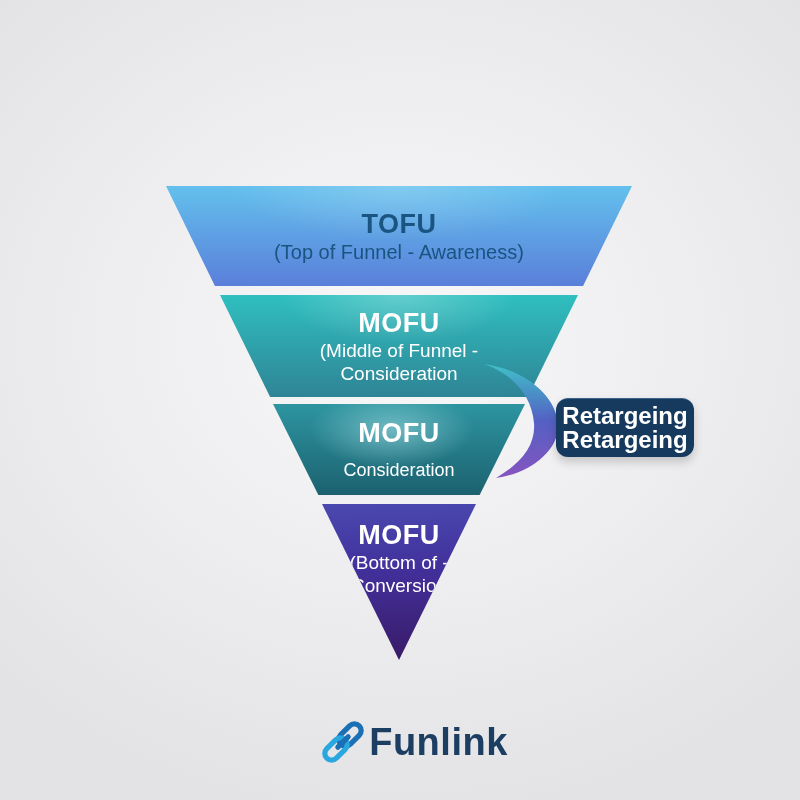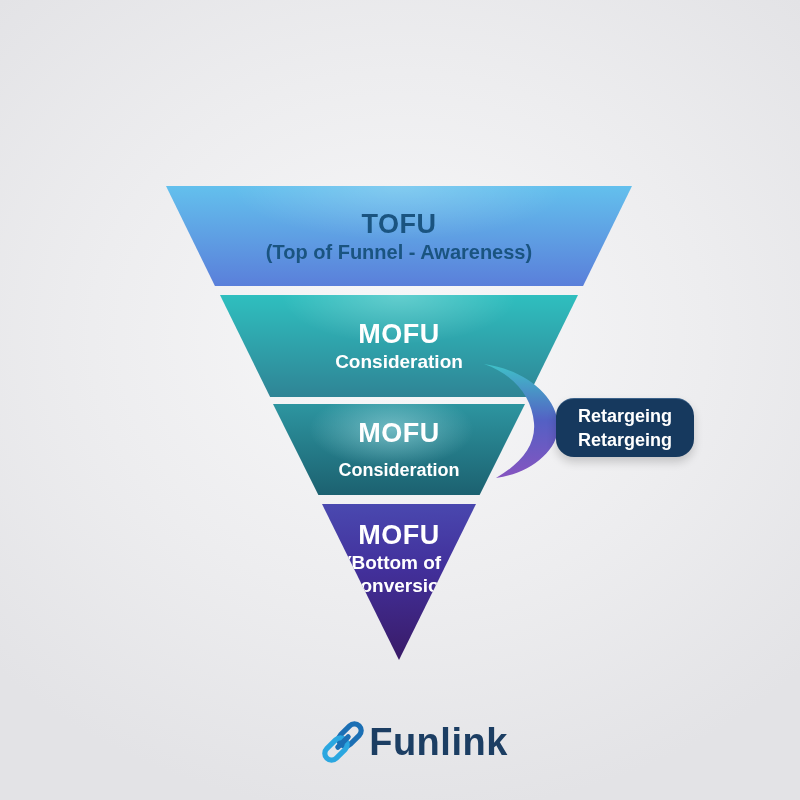--- a/index.html
+++ b/index.html
@@ -9,21 +9,21 @@
   }
   .canvas{
     position:relative;width:800px;height:800px;
     background: radial-gradient(ellipse 70% 60% at 50% 42%, #f8f8f9 0%, #ededef 55%, #e3e3e6 100%);
   }
   .seg{
     position:absolute;display:flex;flex-direction:column;align-items:center;
     justify-content:center;text-align:center;
   }
   .seg-title{font-weight:bold;font-size:27px;letter-spacing:0.5px;}
-  .seg-sub{font-weight:bold;font-size:20px;line-height:24px;white-space:nowrap;}
+  .seg-sub{font-weight:normal;font-size:20px;line-height:24px;white-space:nowrap;}
   .seg1{
     left:166px;top:186px;width:466px;height:100px;
     background:
       radial-gradient(ellipse 60% 90% at 50% 0%, rgba(255,255,255,0.20), rgba(255,255,255,0) 60%),
       linear-gradient(180deg,#63c0ed 0%, #5a7fda 100%);
     clip-path:polygon(0 0,100% 0,89.5% 100%,10.5% 100%);
     color:#1a5480;
   }
   .seg2{
     left:220px;top:295px;width:358px;height:102px;
@@ -47,44 +47,45 @@
     left:322px;top:504px;width:154px;height:156px;
     background:linear-gradient(178deg,#4a49b0 0%, #42309b 42%, #391a66 100%);
     clip-path:polygon(0 0,100% 0,50% 100%);
     justify-content:flex-start;padding-top:16px;box-sizing:border-box;
     color:#ffffff;
   }
   .seg4 .seg-sub{font-size:19px;line-height:23px;}
   .crescent-wrap{position:absolute;left:468px;top:356px;width:100px;height:130px;}
   .callout{
     position:absolute;left:556px;top:398px;width:138px;height:58px;
-    background:#16395e;border-radius:18px;
+    background:#16395e;border-radius:12px;
     border-top:1px solid rgba(130,175,220,0.35);
     box-shadow:0 5px 10px rgba(0,0,0,0.18);
     display:flex;flex-direction:column;align-items:center;justify-content:center;
-    color:#ffffff;font-weight:bold;font-size:18px;line-height:24px;text-align:center;
+    color:#ffffff;font-weight:bold;font-size:24px;line-height:24px;text-align:center;
   }
   .logo{
     position:absolute;left:13px;top:714px;width:800px;height:56px;
     display:flex;align-items:center;justify-content:center;gap:1px;
   }
   .logo-text{font-weight:bold;font-size:38px;color:#1c3e63;letter-spacing:0.5px;}
 </style>
 </head>
 <body>
 
 <div class="canvas">
 
   <div class="seg seg1">
     <div class="seg-title">TOFU</div>
     <div class="seg-sub">(Top of Funnel - Awareness)</div>
   </div>
 
   <div class="seg seg2">
     <div class="seg-title">MOFU</div>
+    <div class="seg-sub">(Middle of Funnel -</div>
     <div class="seg-sub">Consideration</div>
   </div>
 
   <div class="seg seg3">
     <div class="seg-title">MOFU</div>
     <div class="seg-sub">Consideration</div>
   </div>
 
   <div class="seg seg4">
     <div class="seg-title">MOFU</div>

